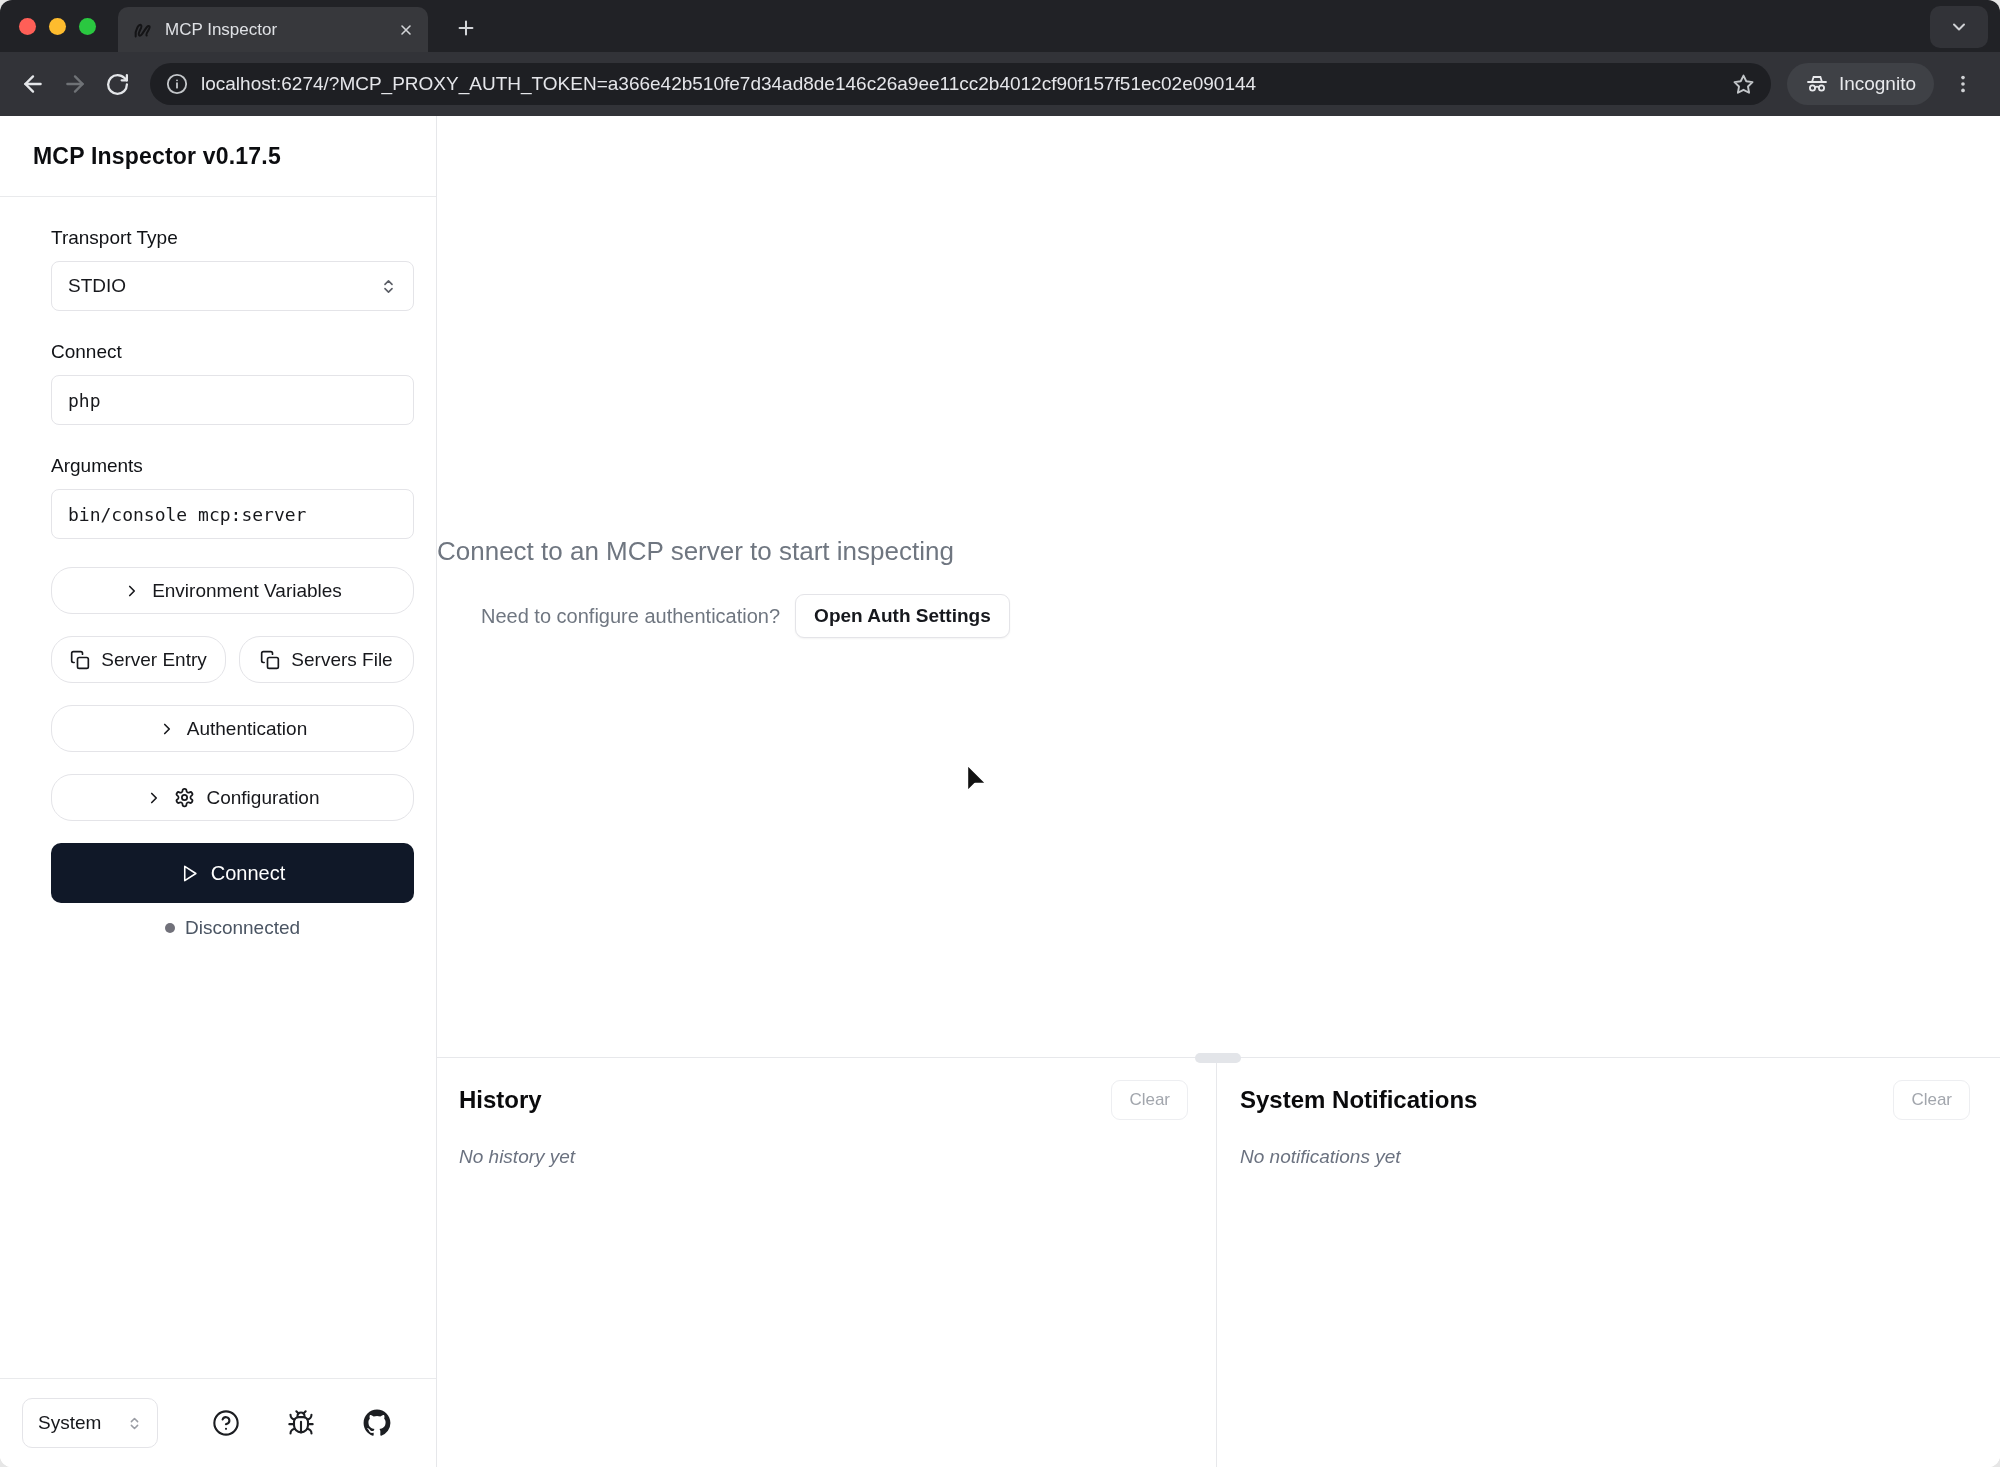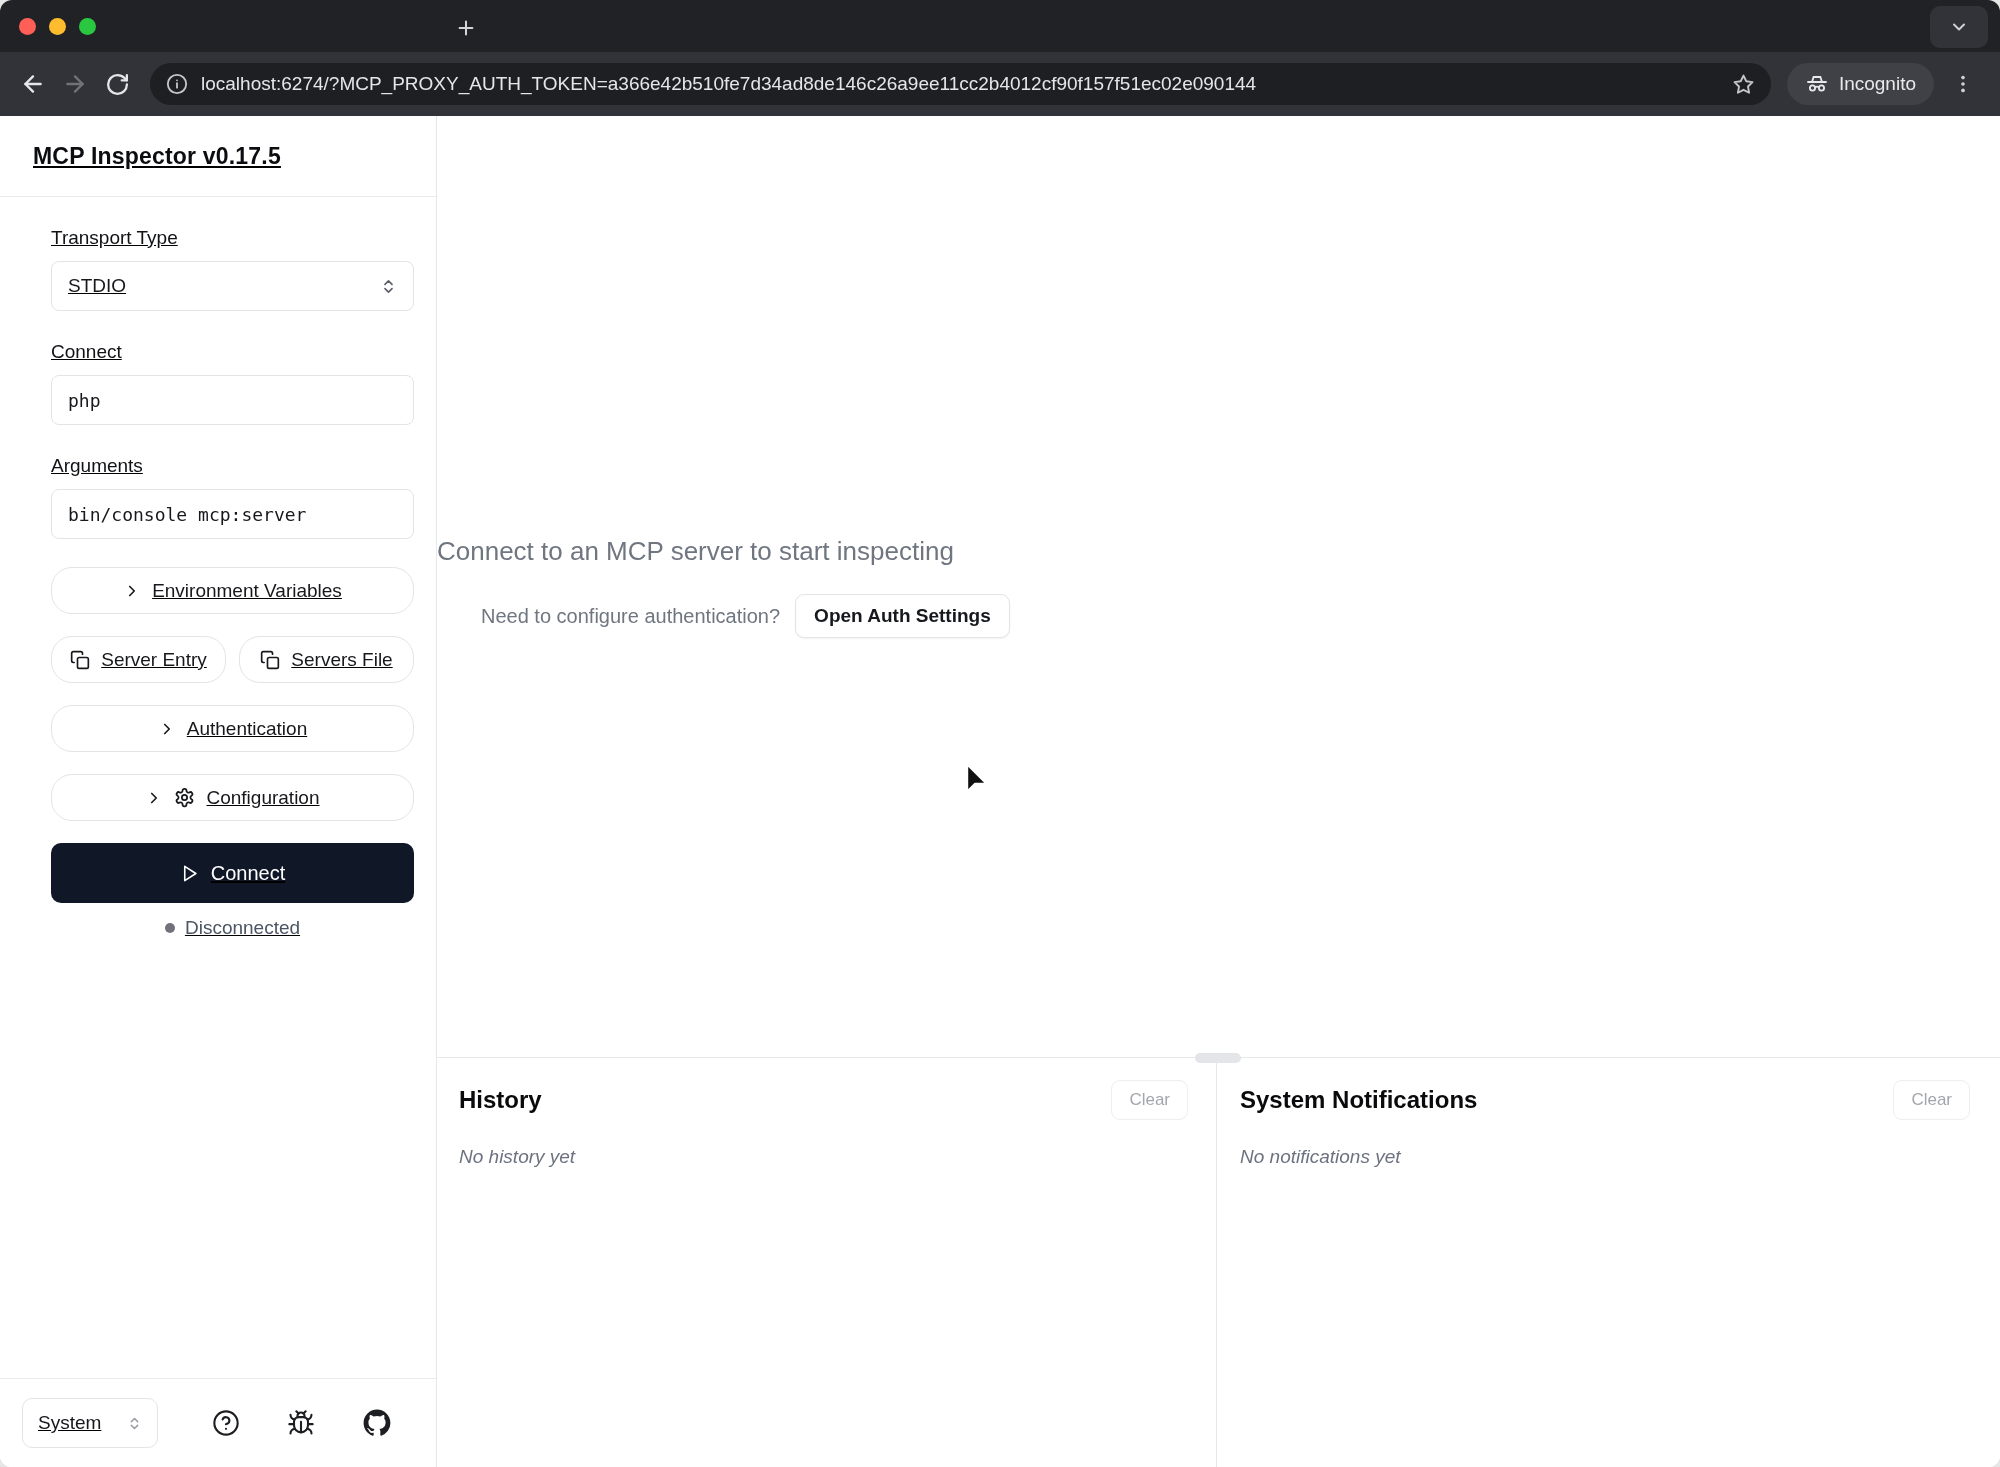--- a/index.html
+++ b/index.html
@@ -24,21 +24,21 @@
   .toolbar { height: 64px; background: #323338; display: flex; align-items: center; padding: 0 14px; }
   .nav-btn { width: 38px; height: 38px; border-radius: 50%; margin-right: 4px; }
   .address-bar { flex: 1; height: 42px; margin: 0 10px; border-radius: 21px; background: #1e1f23;
                  display: flex; align-items: center; padding: 0 16px; gap: 13px; min-width: 0; }
   .url-text { flex: 1; font-size: 19px; color: #e5e6ea; white-space: nowrap; overflow: hidden; text-overflow: ellipsis; }
   .incognito-badge { height: 42px; border-radius: 21px; background: #3f4146; display: flex; align-items: center;
                      gap: 10px; padding: 0 18px; margin: 0 10px 0 6px; }
   .incognito-label { font-size: 19px; color: #e8e9ec; }
 
   
-  .content { display: flex; height: 1351px; background: #fff; text-decoration: underline; }
+  .content { display: flex; height: 1351px; background: #fff; }
   .sidebar { width: 437px; border-right: 1px solid #e6e7ea; display: flex; flex-direction: column; background: #fff; }
   .sidebar-header { height: 81px; flex: 0 0 81px; border-bottom: 1px solid #e9eaec; display: flex; align-items: center; padding-left: 33px; }
   .app-title { font-size: 23px; font-weight: 700; color: #0c0d10; letter-spacing: .2px; }
   .sidebar-body { padding: 30px 22px 0 22px; margin-left: 29px; }
 
   .field-label { display: block; font-size: 19px; font-weight: 500; color: #101216; margin-bottom: 12px; }
   .select, .text-input { width: 100%; height: 50px; border: 1px solid #e4e4e8; border-radius: 8px; background: #fff; }
   .select { display: flex; align-items: center; justify-content: space-between; padding: 0 16px; margin-bottom: 30px; }
   .select-value { font-size: 19px; color: #17181c; }
   .text-input { font-family: "DejaVu Sans Mono", monospace; font-size: 18px; color: #17181c; padding: 0 16px; margin-bottom: 30px; outline: none; }
@@ -93,20 +93,33 @@
 
 <div class="window">
 
   <div class="tabstrip">
     <div class="traffic-lights">
       <div class="tl red"></div>
       <div class="tl yellow"></div>
       <div class="tl green"></div>
     </div>
 
+    <div class="tab">
+      <span>
+        <svg width="22" height="22" viewBox="0 0 24 24" fill="none" stroke="#141416" stroke-width="2.2" stroke-linecap="round">
+          <path d="M4 19C3 12 8 4 10 7c2 2-5 9-2 11s8-13 11-10c2 2-5 8-3 10"></path>
+        </svg>
+      </span>
+      <span class="tab-title">MCP Inspector</span>
+      <span class="icon-btn">
+        <svg width="16" height="16" viewBox="0 0 24 24" fill="none" stroke="#d3d5d8" stroke-width="2.4" stroke-linecap="round">
+          <path d="M18 6 6 18M6 6l12 12"></path>
+        </svg>
+      </span>
+    </div>
 
     <div class="icon-btn newtab-btn">
       <svg width="22" height="22" viewBox="0 0 24 24" fill="none" stroke="#d4d6d9" stroke-width="2.2" stroke-linecap="round">
         <path d="M12 5v14M5 12h14"></path>
       </svg>
     </div>
 
     <div class="icon-btn tabsearch-btn">
       <svg width="20" height="20" viewBox="0 0 24 24" fill="none" stroke="#cfd1d4" stroke-width="2.4" stroke-linecap="round" stroke-linejoin="round">
         <polyline points="6 9 12 15 18 9"></polyline>

